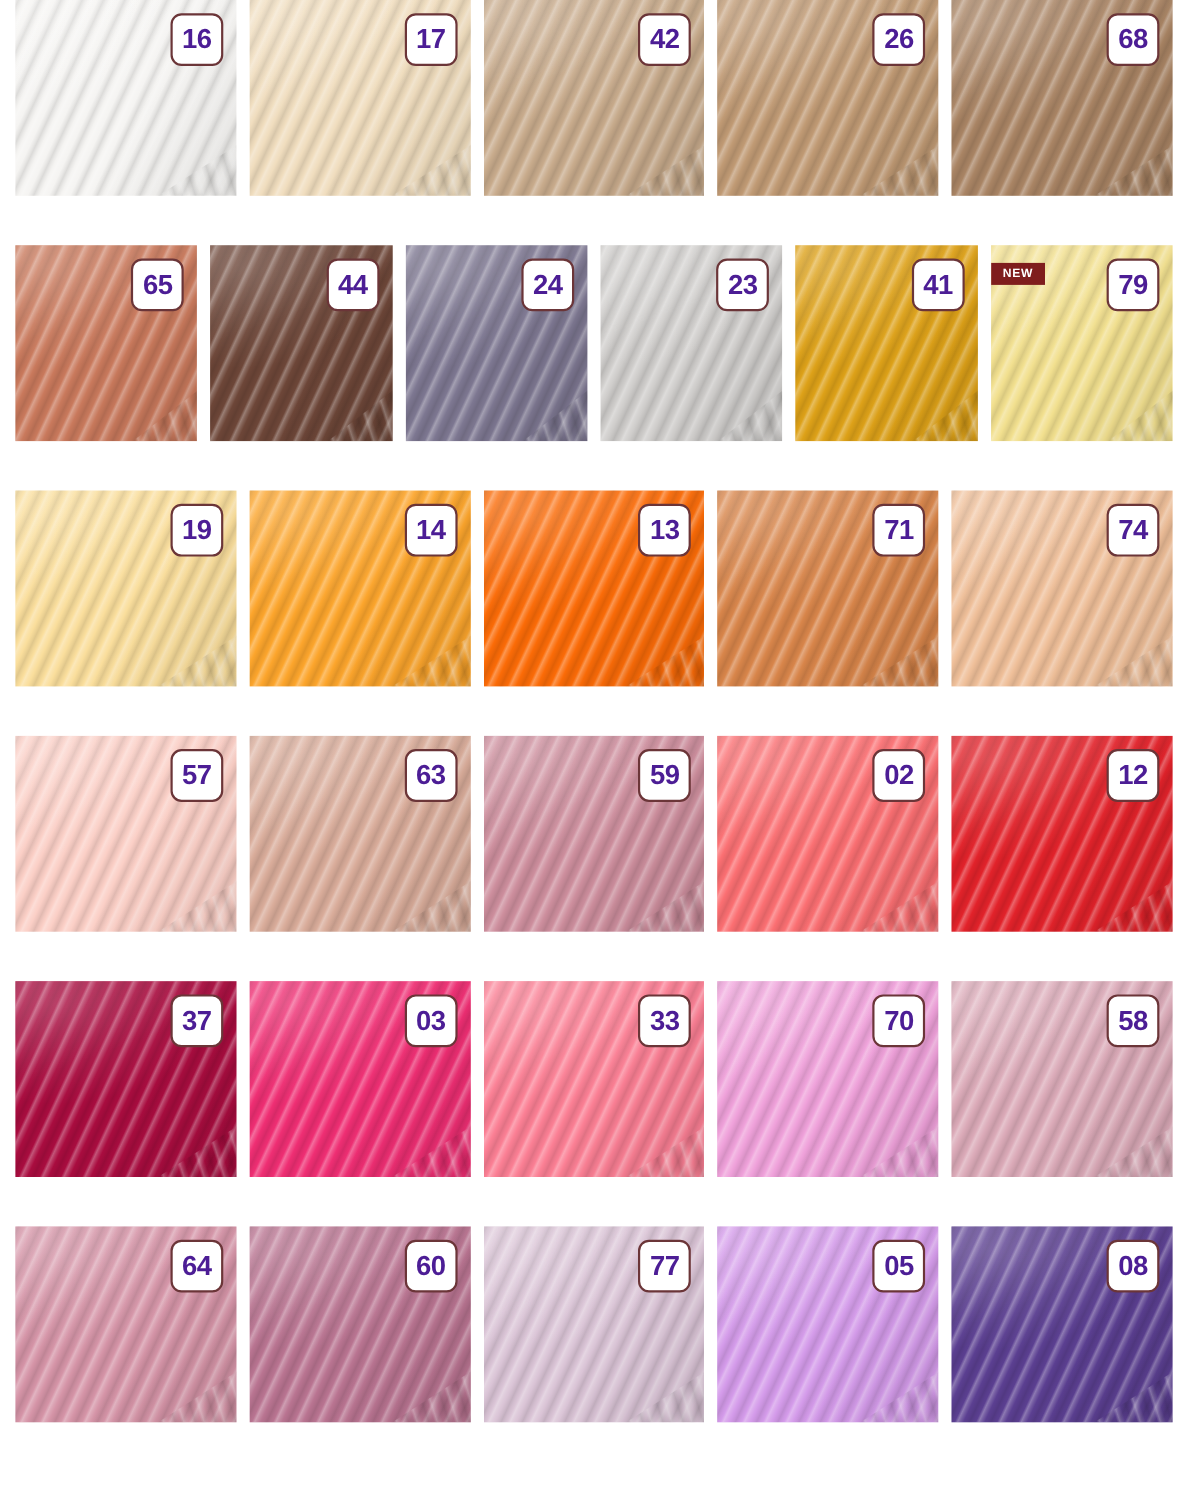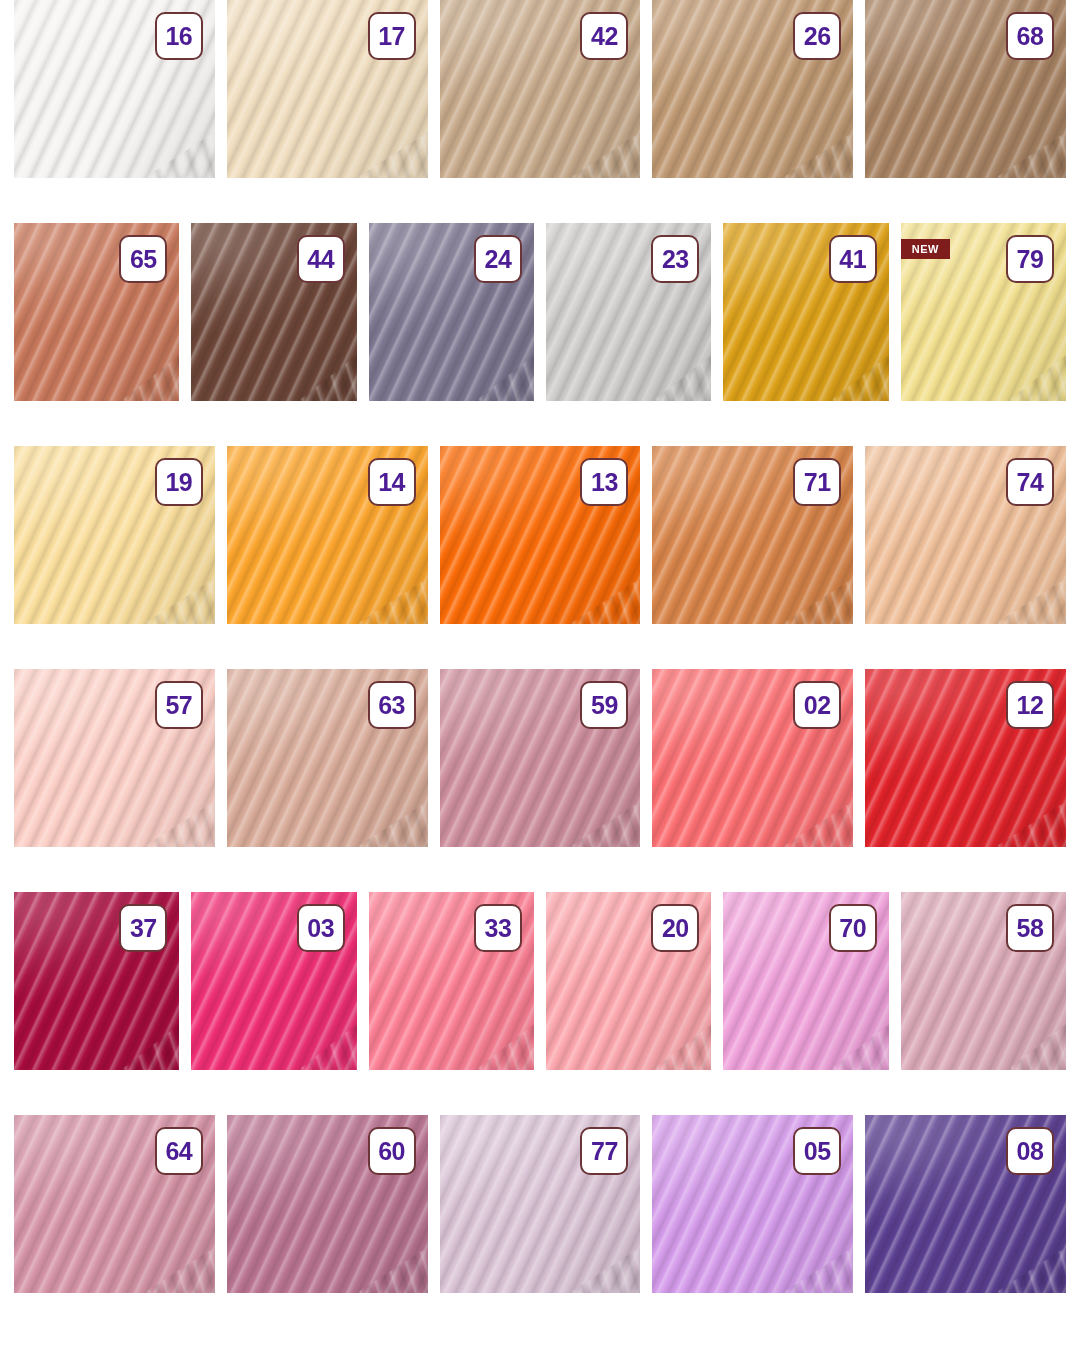--- a/index.html
+++ b/index.html
@@ -268,26 +268,20 @@
         <div class="yarn-bot"></div>
         <div class="yarn-shade"></div>
         <div class="badge">03</div>
       </div>
       <div class="swatch" style="--c: #fb7f94;">
         <div class="yarn-top"></div>
         <div class="yarn-bot"></div>
         <div class="yarn-shade"></div>
         <div class="badge">33</div>
       </div>
-      <div class="swatch" style="--c: #fba6ac;">
-        <div class="yarn-top"></div>
-        <div class="yarn-bot"></div>
-        <div class="yarn-shade"></div>
-        <div class="badge">20</div>
-      </div>
       <div class="swatch" style="--c: #efa1da;">
         <div class="yarn-top"></div>
         <div class="yarn-bot"></div>
         <div class="yarn-shade"></div>
         <div class="badge">70</div>
       </div>
       <div class="swatch" style="--c: #dbaab8;">
         <div class="yarn-top"></div>
         <div class="yarn-bot"></div>
         <div class="yarn-shade"></div>

